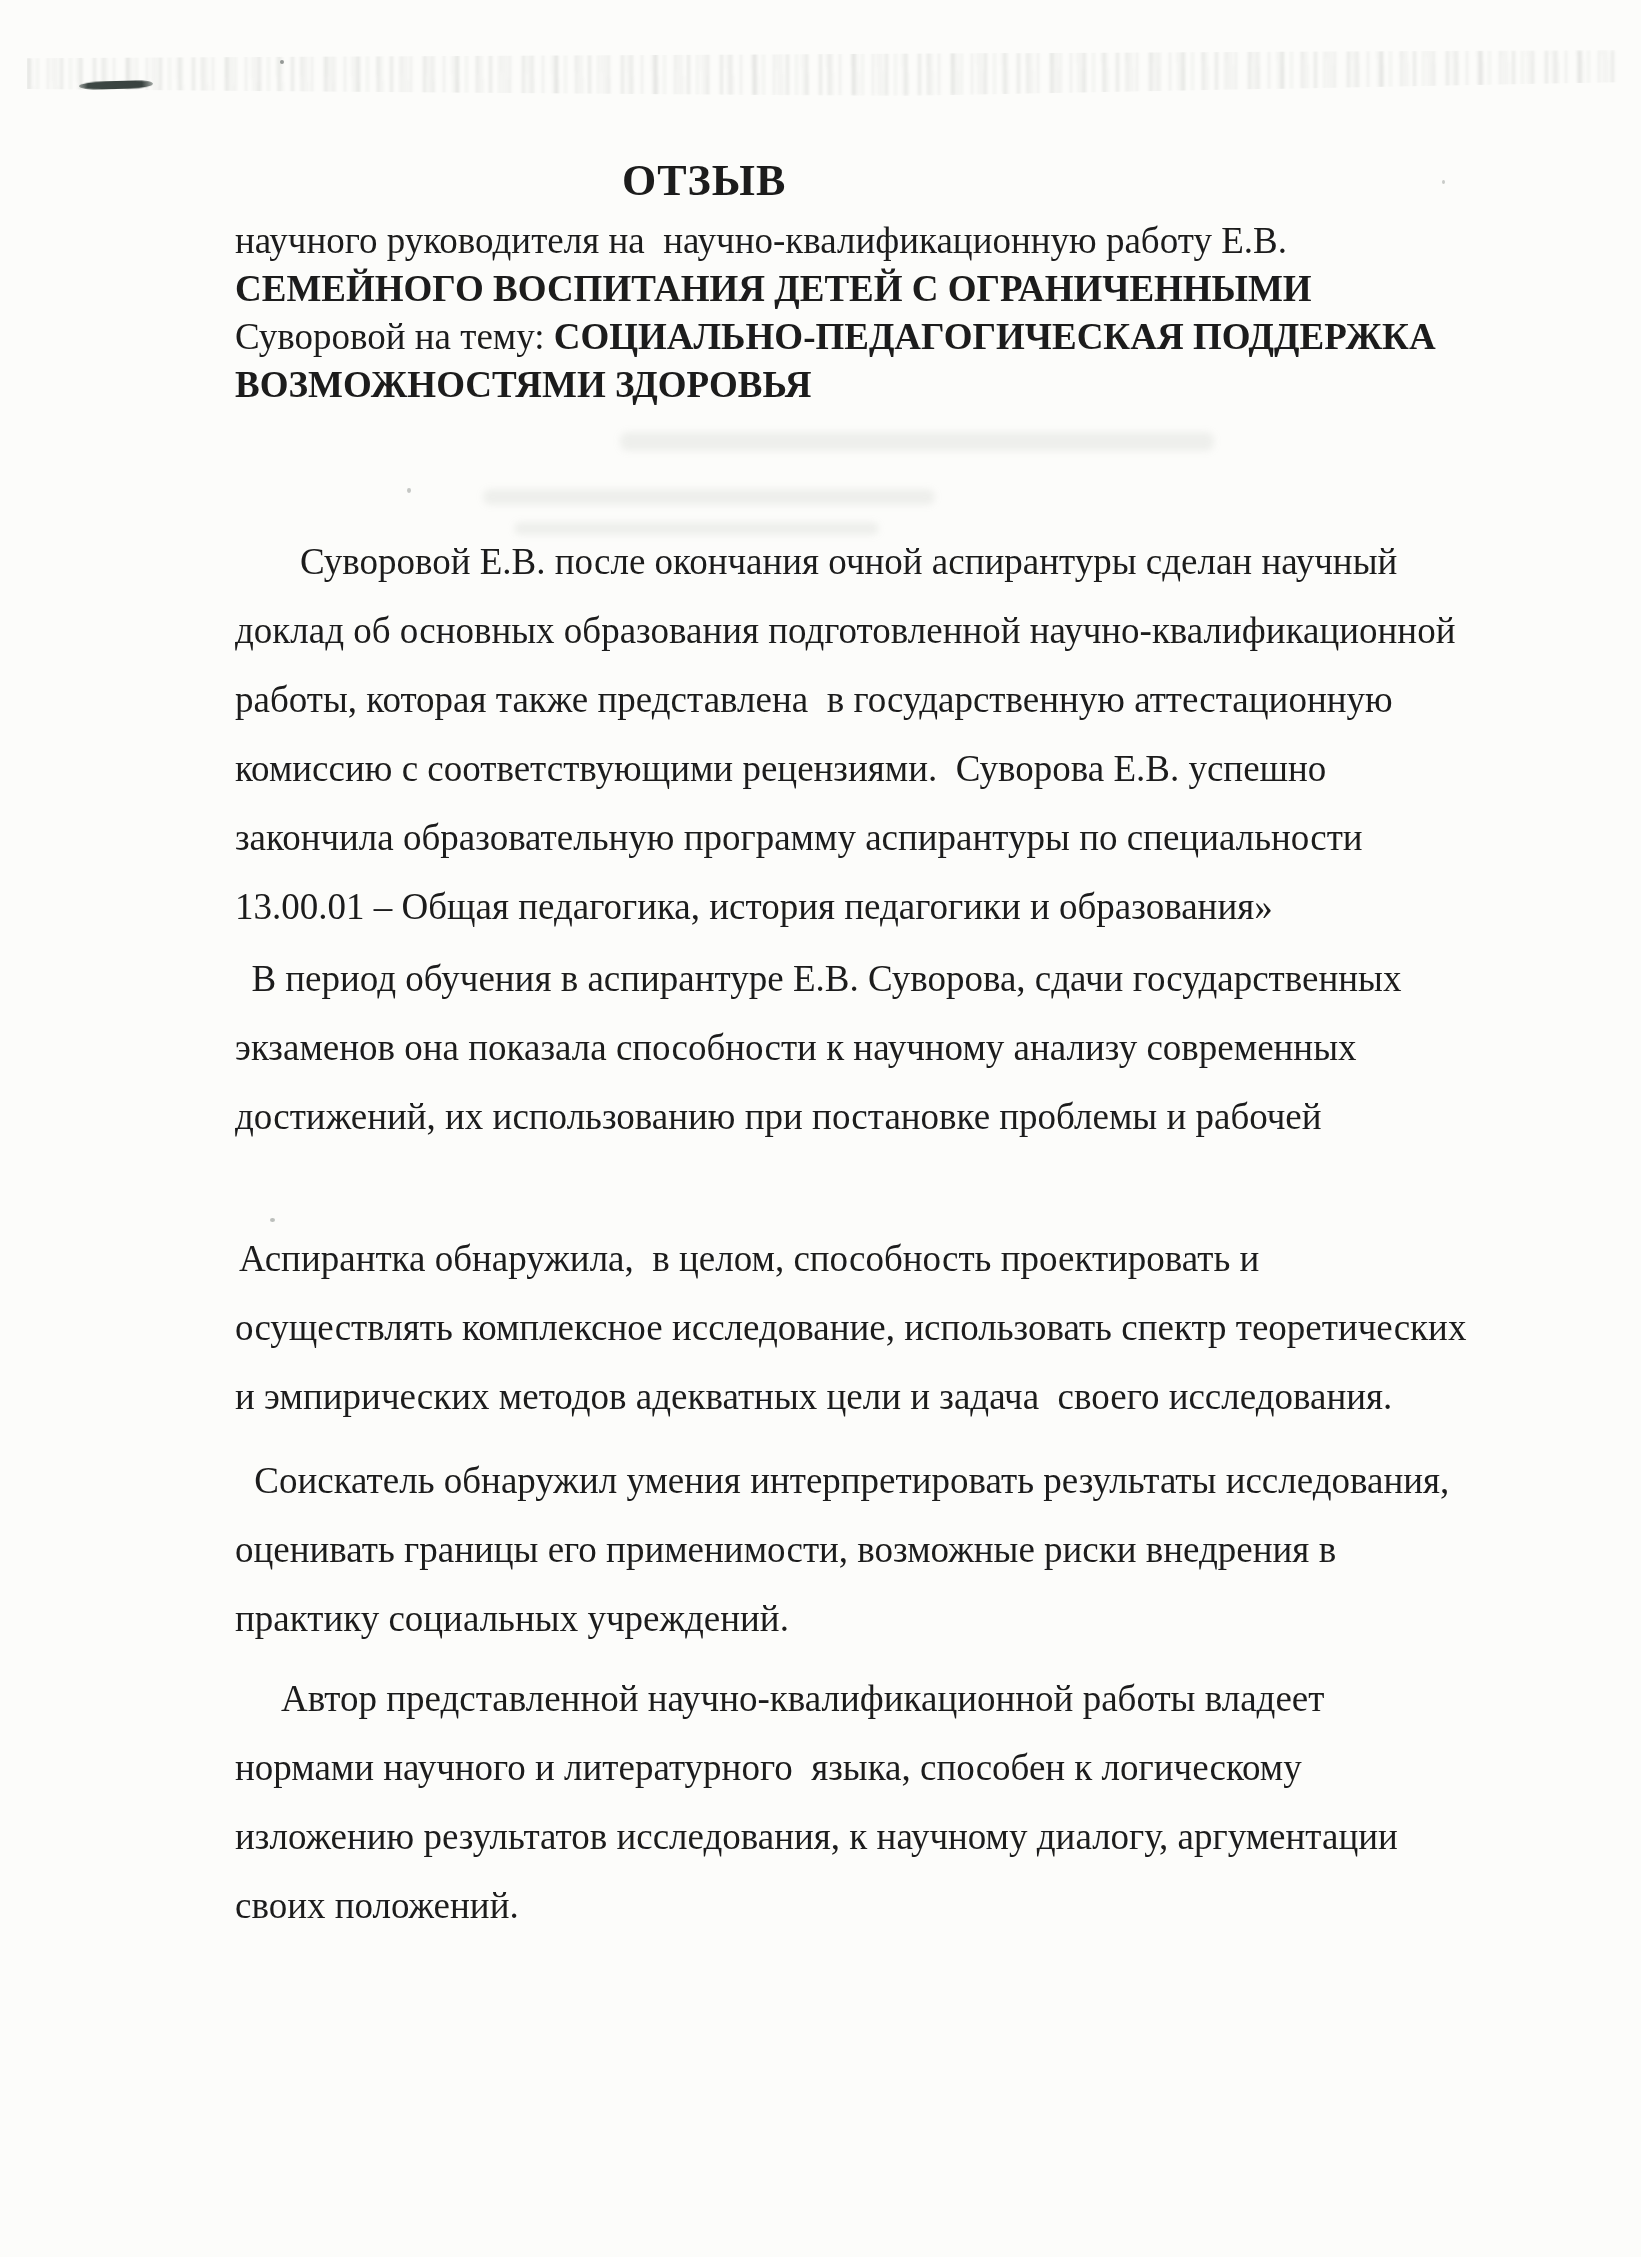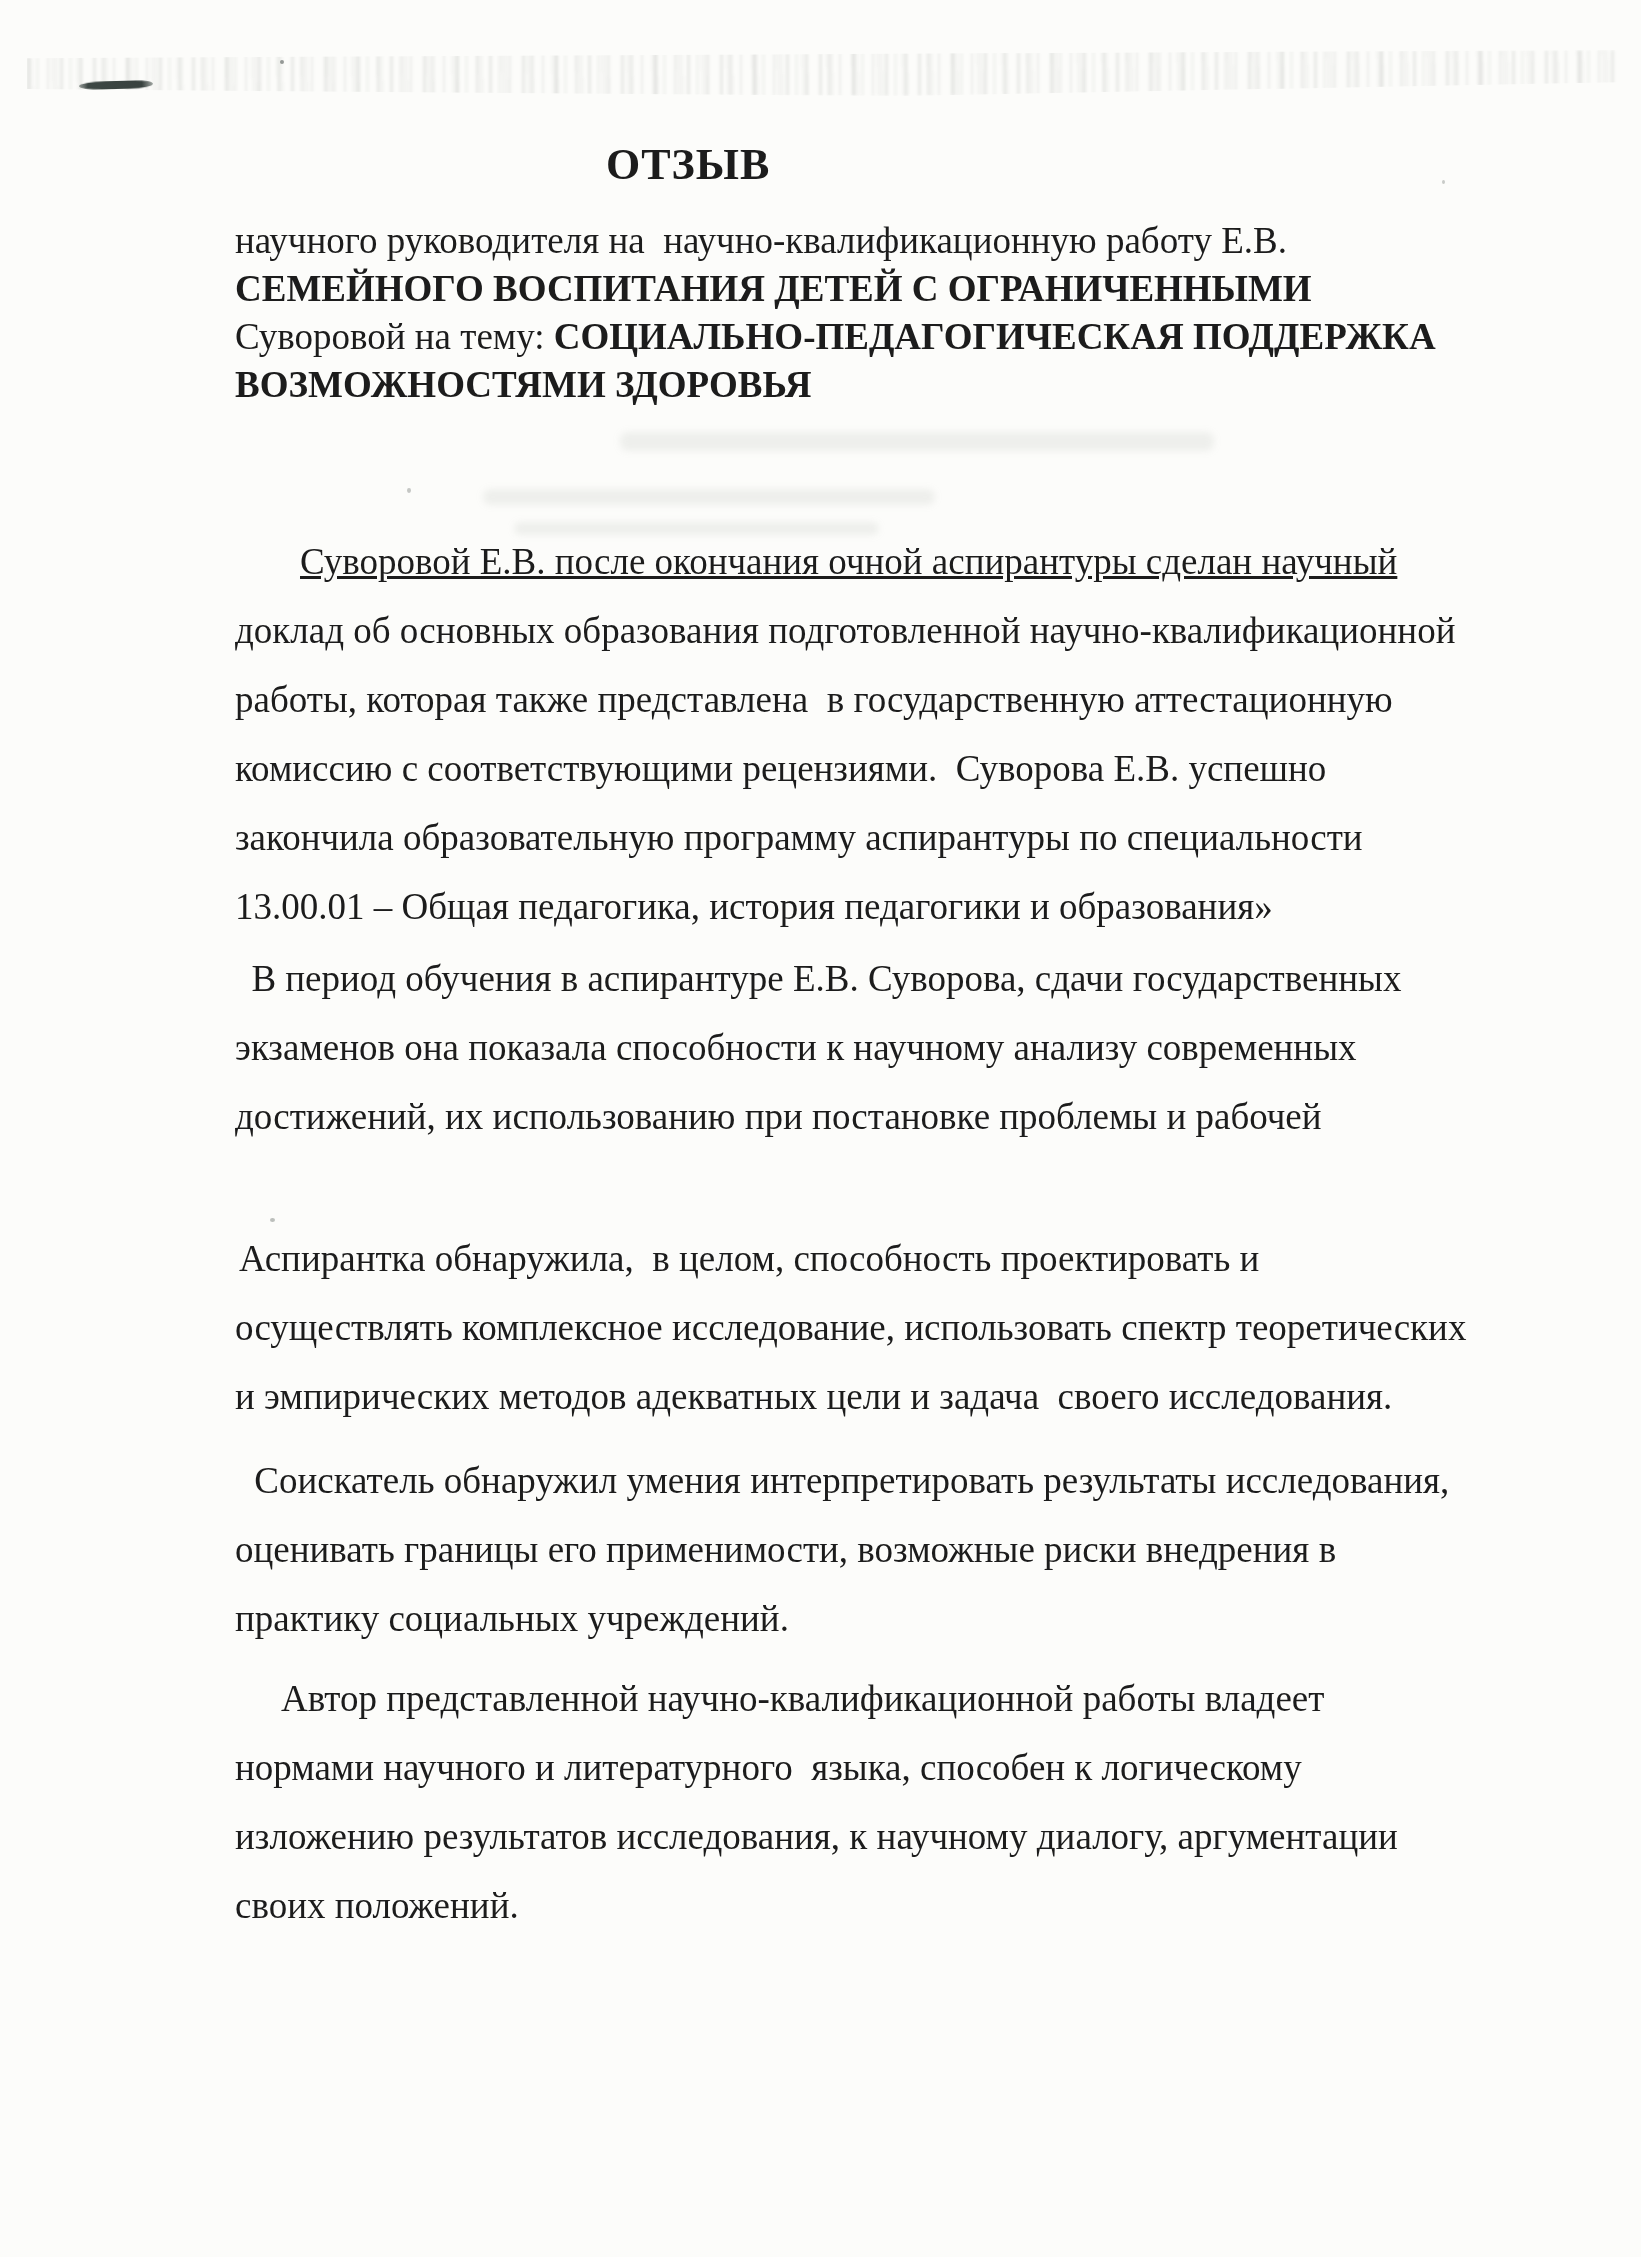--- a/index.html
+++ b/index.html
@@ -44,41 +44,41 @@
   .g2 { left: 483px; top: 489px; width: 452px; height: 16.4px; }
   .g3 { left: 514px; top: 522px; width: 365px; height: 12.6px; }
   .speck { position: absolute; background: rgba(70,76,72,0.55); border-radius: 50%; }
   .s1 { left: 280px; top: 60px;  width: 3.9px; height: 3.9px; }
   .s2 { left: 270px; top: 1218px; width: 4.8px; height: 3.9px; background: rgba(70,76,72,0.35); }
   .s3 { left: 407px; top: 488px; width: 3.9px; height: 4.8px; background: rgba(70,76,72,0.30); }
   .s4 { left: 1442px; top: 180px; width: 2.9px; height: 3.9px; background: rgba(70,76,72,0.28); }
   
   .title {
     position: absolute; left: 606px; top: 139px;
-    margin: 0;
+    margin: 16px;
     font-size: 44px; font-weight: bold; letter-spacing: 1px;
     line-height: 1.17;
     white-space: pre;
   }
   .heading {
     position: absolute; left: 235px; top: 217px; width: 1294px;
     font-size: 37px; line-height: 48px;
   }
   .para {
     position: absolute; left: 235px; width: 1294px;
     font-size: 37px; line-height: 69px;
   }
   .p1 { top: 527px; }
   .p2 { top: 944px; }
   .p3 { top: 1224px; }
   .p4 { top: 1446px; }
   .p5 { top: 1664px; }
   .line { white-space: pre; }
   .b { font-weight: bold; }
-  .p1 .line:first-child { padding-left: 65px; text-decoration: underline; }
+  .p1 .line:first-child { padding-left: 65px; }
   .p2 .line:first-child { padding-left: 16.4px; }
   .p3 .line:first-child { padding-left: 3.9px; }
   .p4 .line:first-child { padding-left: 19.3px; }
   .p5 .line:first-child { padding-left: 46px; }
 </style>
 </head>
 <body>
 
 <div class="page">
 

